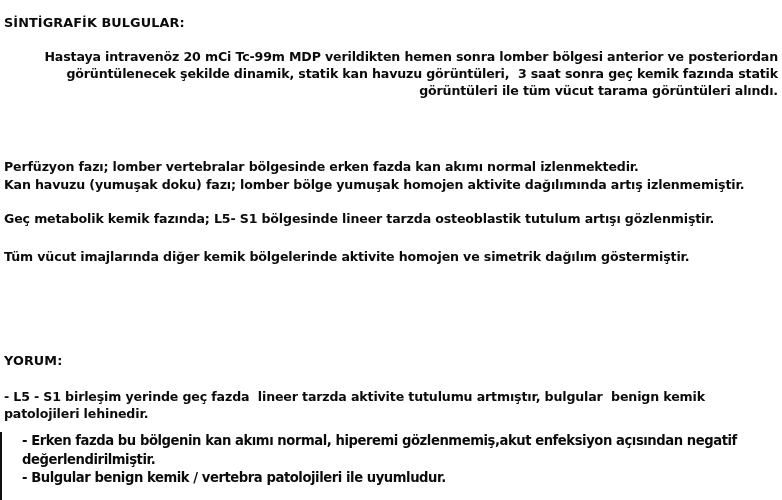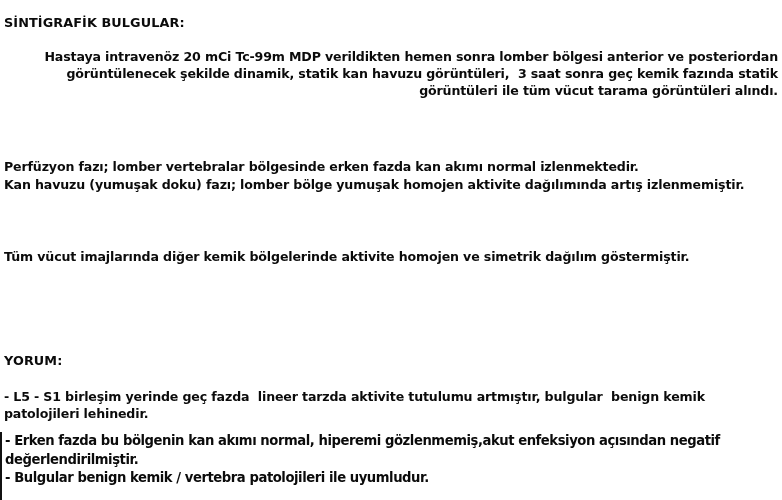--- a/index.html
+++ b/index.html
@@ -54,21 +54,21 @@
   #comment-heading       { top: 352px; }
   #comment-item-1        { top: 381px; width: 778px; margin-top: 8px; }
 
   
   #comment-group-2 {
     position: absolute;
     left: 0px;
     top: 432px;
     width: 782px;
     border-left: 2.5px solid #111111;
-    padding-left: 3px;
+    padding-left: 20px;
     box-sizing: border-box;
     min-height: 68px;
   }
   #comment-group-2 .block {
     position: static;
     left: auto;
     font-size: 13.2px;
     line-height: 18.5px;
     letter-spacing: -0.45px;
   }
@@ -81,20 +81,21 @@
 <div class="page">
 
   <div class="block heading" id="findings-heading">SİNTİGRAFİK BULGULAR:</div>
 
   <div class="block" id="procedure-paragraph">Hastaya intravenöz 20 mCi Tc-99m MDP verildikten hemen sonra lomber bölgesi anterior ve posteriordan görüntülenecek şekilde dinamik, statik kan havuzu görüntüleri,  3 saat sonra geç kemik fazında statik görüntüleri ile tüm vücut tarama görüntüleri alındı.</div>
 
   <div class="block" id="perfusion-phase">Perfüzyon fazı; lomber vertebralar bölgesinde erken fazda kan akımı normal izlenmektedir.</div>
 
   <div class="block" id="blood-pool-phase">Kan havuzu (yumuşak doku) fazı; lomber bölge yumuşak homojen aktivite dağılımında artış izlenmemiştir.</div>
 
+  <div class="block" id="late-metabolic-phase">Geç metabolik kemik fazında; L5- S1 bölgesinde lineer tarzda osteoblastik tutulum artışı gözlenmiştir.</div>
 
   <div class="block" id="whole-body-imaging">Tüm vücut imajlarında diğer kemik bölgelerinde aktivite homojen ve simetrik dağılım göstermiştir.</div>
 
 
   <div class="block heading" id="comment-heading">YORUM:</div>
 
   <div class="block" id="comment-item-1">- L5 - S1 birleşim yerinde geç fazda  lineer tarzda aktivite tutulumu artmıştır, bulgular  benign kemik patolojileri lehinedir.</div>
 
   <div id="comment-group-2">
     <div class="block" id="comment-item-2">- Erken fazda bu bölgenin kan akımı normal, hiperemi gözlenmemiş,akut enfeksiyon açısından negatif değerlendirilmiştir.</div>

